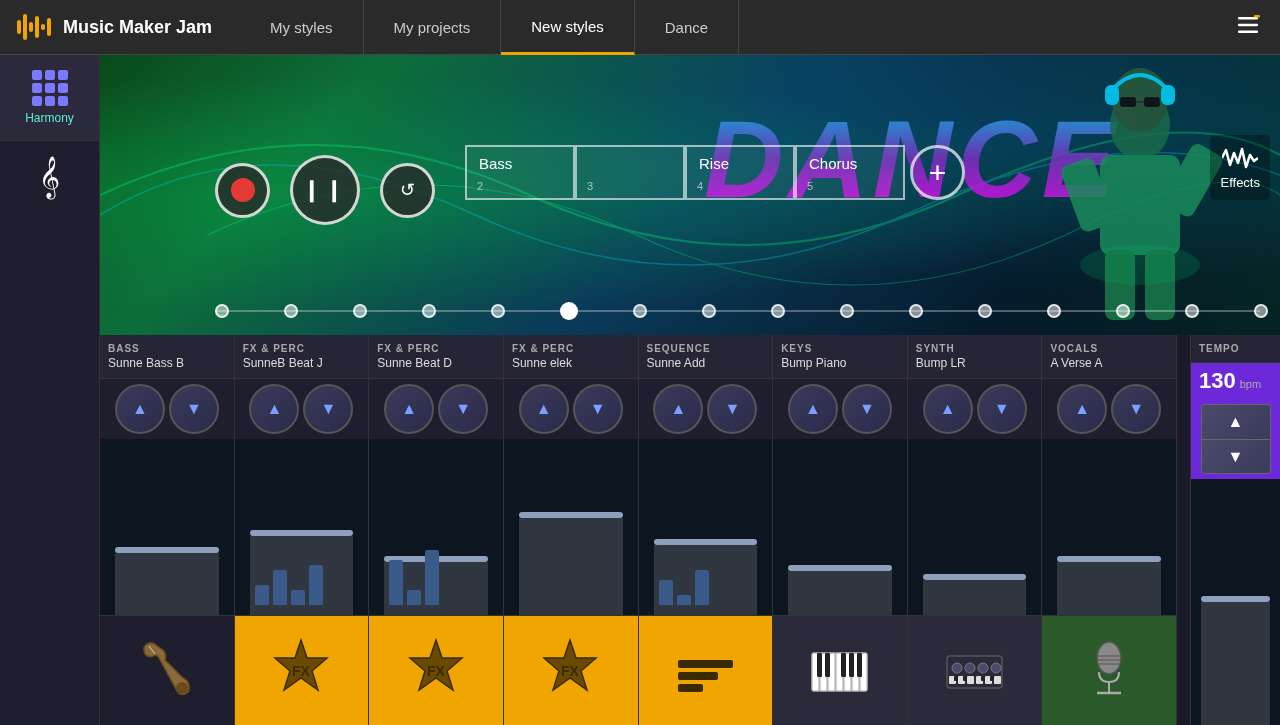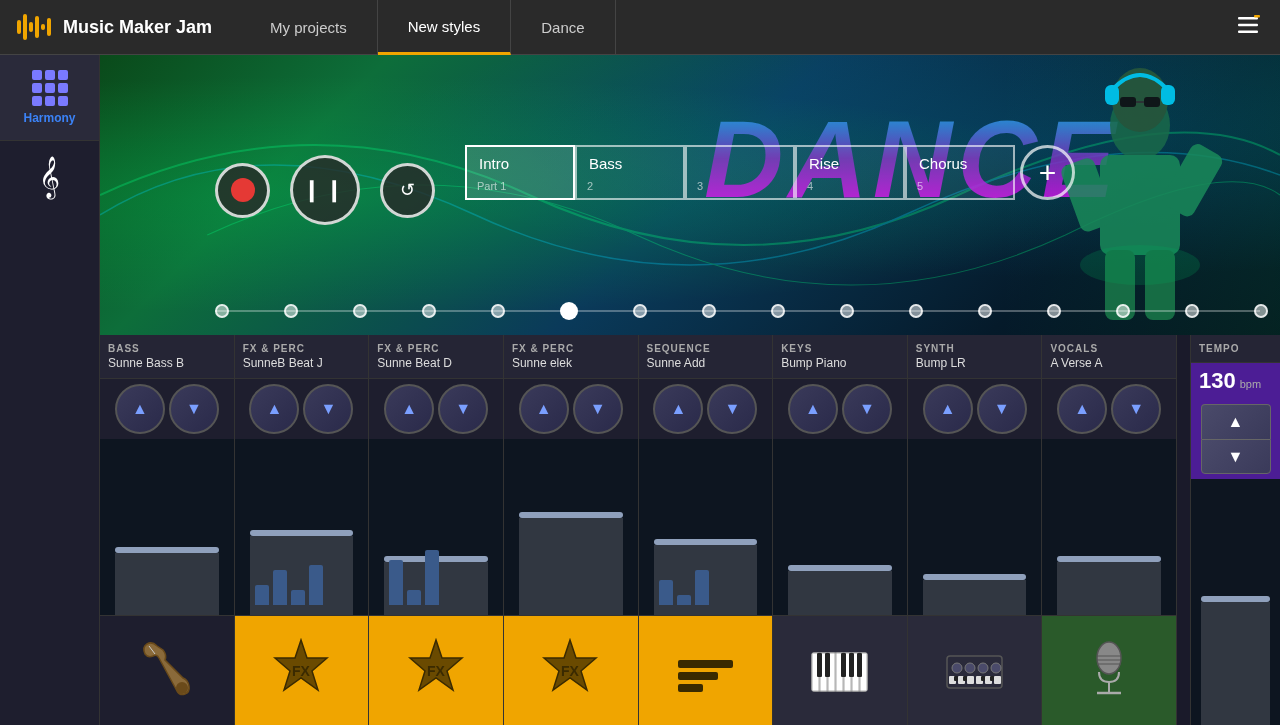--- a/index.html
+++ b/index.html
@@ -33,21 +33,21 @@
     #left-sidebar {
       width: 100px; background: #1e1e2e; display: flex; flex-direction: column;
       border-right: 1px solid #333; z-index: 10;
     }
     #harmony-grid-btn {
       display: flex; flex-direction: column; align-items: center; justify-content: center;
       padding: 15px 5px; cursor: pointer; border-bottom: 1px solid #333; background: #2a2a3a;
     }
     .grid-icon { display: grid; grid-template-columns: 1fr 1fr 1fr; gap: 3px; width: 36px; height: 36px; }
     .grid-cell { background: #7a7aff; border-radius: 2px; }
-    #harmony-label { color: #3b82f6; font-size: 12px; margin-top: 5px; font-weight: bold; }
+    #harmony-label { color: #5eead4; font-size: 12px; margin-top: 5px; }
     #treble-clef-btn {
       display: flex; align-items: center; justify-content: center;
       padding: 15px 5px; cursor: pointer; background: #1e1e2e;
     }
     #treble-clef-icon { color: #fff; font-size: 32px; }
 
     
     #center-area { flex: 1; display: flex; flex-direction: column; overflow: hidden; }
 
     
@@ -195,21 +195,21 @@
     .ch-icon-bass { background: #1e1e2e; }
     .ch-icon-fx { background: #f0a500; }
     .ch-icon-keys { background: #2a2a3a; }
     .ch-icon-seq { background: #f0a500; }
     .ch-icon-synth { background: #2a2a3a; }
     .ch-icon-vocals { background: #2a5a2a; }
     .icon-svg { width: 70px; height: 70px; display: flex; align-items: center; justify-content: center; }
 
     
     #tempo-section {
-      width: 90px; background: #4c1d95; border-left: 1px solid #333;
+      width: 90px; background: #6d28d9; border-left: 1px solid #333;
       display: flex; flex-direction: column; margin-left: 13px;
     }
     #tempo-header {
       padding: 8px; background: #252535; border-bottom: 1px solid #333;
     }
     #tempo-label { color: #aaa; font-size: 10px; font-weight: 600; letter-spacing: 1px; }
     #tempo-value-row {
       display: flex; align-items: baseline; padding: 5px 8px; gap: 4px; text-align: right;
     }
     #tempo-value { color: #fff; font-size: 22px; font-weight: bold; }
@@ -245,20 +245,21 @@
         <rect x="8" y="6" width="4" height="26" rx="2" fill="#f0a500"></rect>
         <rect x="14" y="14" width="4" height="10" rx="2" fill="#f0a500"></rect>
         <rect x="20" y="8" width="4" height="22" rx="2" fill="#f0a500"></rect>
         <rect x="26" y="16" width="4" height="6" rx="2" fill="#f0a500"></rect>
         <rect x="32" y="10" width="4" height="18" rx="2" fill="#f0a500"></rect>
       </svg>
     </div>
     <span id="app-title">Music Maker Jam</span>
   </div>
   <div id="nav-tabs" style="display:flex;height:100%;">
+    <div class="nav-tab">My styles</div>
     <div class="nav-tab">My projects</div>
     <div class="nav-tab active" style="border-bottom:3px solid #f0a500;color:#fff;">New styles</div>
     <div class="nav-tab">Dance</div>
   </div>
   <div id="nav-menu-btn">
     <svg width="24" height="24" viewBox="0 0 24 24" fill="white">
       <rect x="2" y="4" width="20" height="2.5" rx="1"></rect>
       <rect x="2" y="10.75" width="20" height="2.5" rx="1"></rect>
       <rect x="2" y="17.5" width="20" height="2.5" rx="1"></rect>
       <rect x="18" y="2" width="6" height="2.5" rx="1" fill="#f0a500"></rect>
@@ -331,24 +332,20 @@
         </div>
         <div id="pause-btn" class="transport-btn">
           <span id="pause-icon" style="color:#fff;font-size:22px;letter-spacing:4px;">❙❙</span>
         </div>
         <div id="loop-btn" class="transport-btn">
           <span id="loop-icon" style="color:#fff;font-size:18px;">↺</span>
         </div>
       </div>
 
       <div id="segment-bar">
-        <div class="segment active">
-          <span class="segment-name">Intro</span>
-          <span class="segment-num">Part 1</span>
-        </div>
         <div class="segment">
           <span class="segment-name">Bass</span>
           <span class="segment-num">2</span>
         </div>
         <div class="segment">
           <span class="segment-num">3</span>
         </div>
         <div class="segment">
           <span class="segment-name">Rise</span>
           <span class="segment-num">4</span>
@@ -375,20 +372,26 @@
         <div class="timeline-dot" style="margin-right:55px;"></div>
         <div class="timeline-dot" style="margin-right:55px;"></div>
         <div class="timeline-dot" style="margin-right:55px;"></div>
         <div class="timeline-dot" style="margin-right:55px;"></div>
         <div class="timeline-dot" style="margin-right:55px;"></div>
         <div class="timeline-dot" style="margin-right:55px;"></div>
         <div class="timeline-dot" style="margin-right:55px;"></div>
         <div class="timeline-dot" style="margin-right:0;"></div>
       </div>
 
+      <div id="effects-btn">
+        <svg width="36" height="26" viewBox="0 0 36 26">
+          <polyline points="0,13 4,5 8,20 12,8 16,18 20,4 24,22 28,10 32,16 36,13" stroke="#fff" stroke-width="2.5" fill="none" stroke-linejoin="round"></polyline>
+        </svg>
+        <span id="effects-label" style="color:#fff;font-size:13px;margin-top:4px;">Effects</span>
+      </div>
 
     </div>
 
     <div id="mixer-section">
       <div id="channels-area">
 
         <div class="channel">
           <div class="channel-header">
             <div class="channel-type">BASS</div>
             <div class="channel-name">Sunne Bass B</div>

